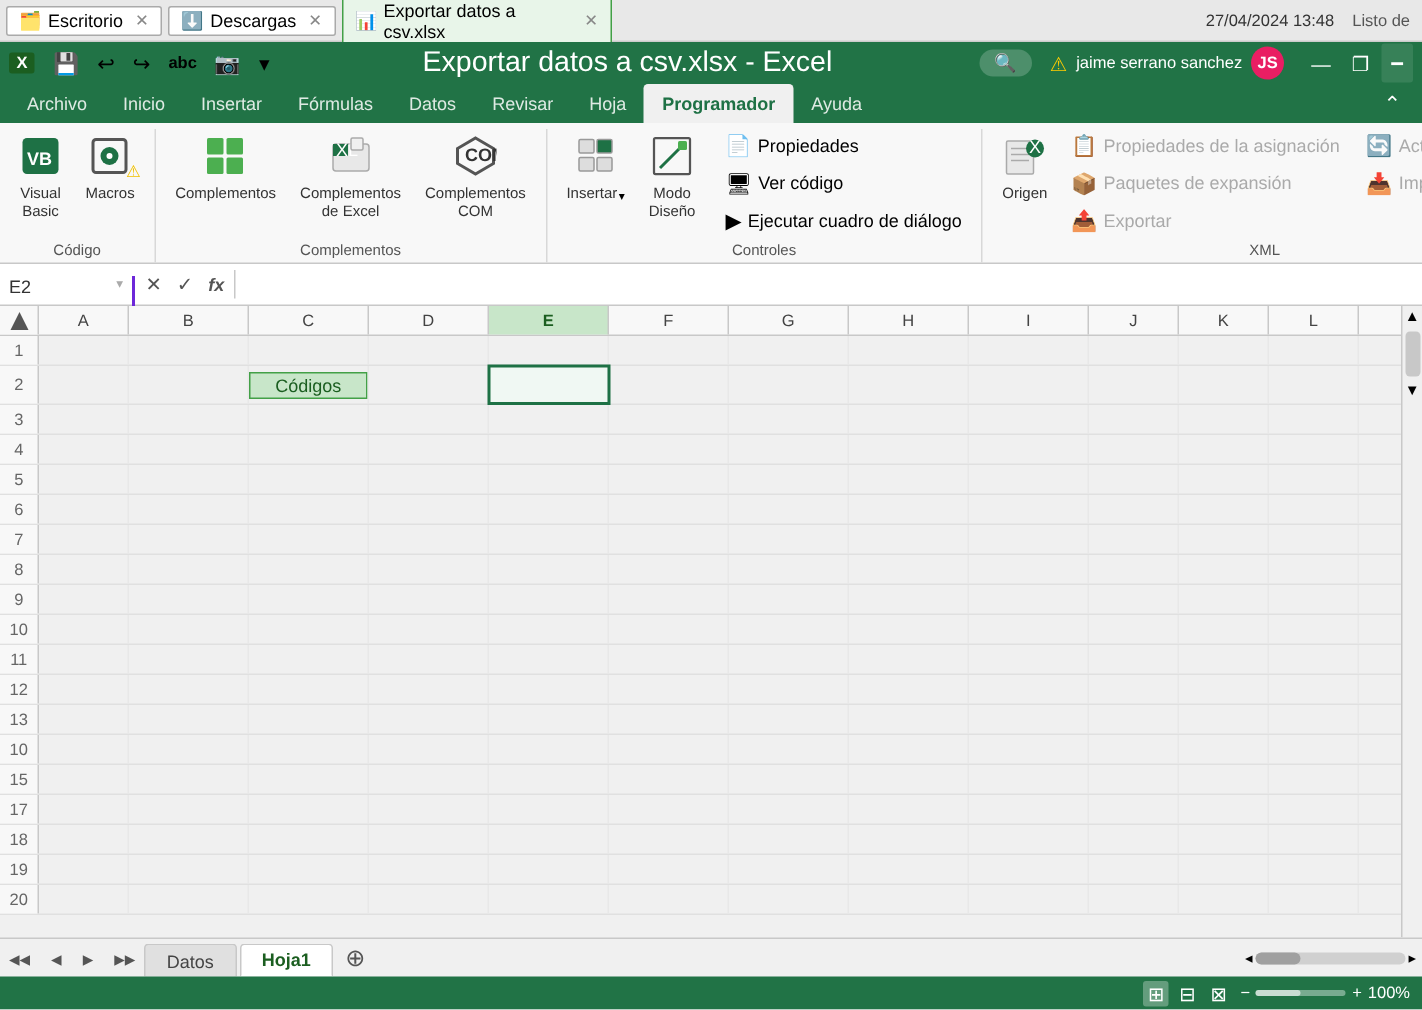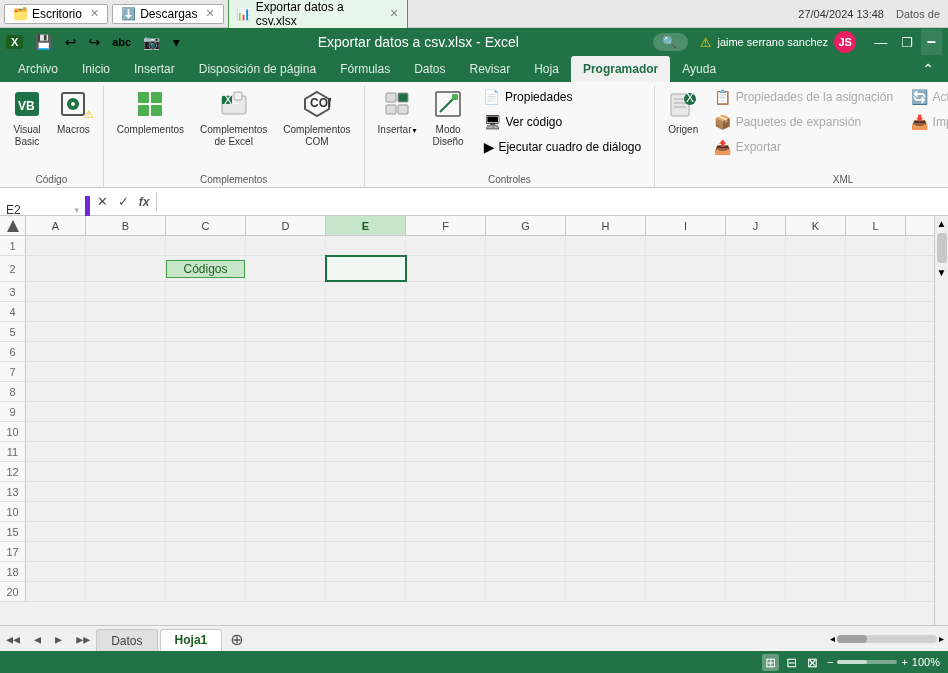--- a/index.html
+++ b/index.html
@@ -44,21 +44,21 @@
     .ribbon-group-items {
       display: flex;
       align-items: flex-start;
       flex: 1;
       gap: 2px;
     }
     .ribbon-group-label {
       text-align: center;
       font-size: 10px;
       color: #555;
-      margin-top: 14px;
+      margin-top: 2px;
       padding-top: 2px;
       border-top: none;
     }
     .ribbon-btn {
       display: flex;
       flex-direction: column;
       align-items: center;
       justify-content: flex-start;
       padding: 3px 6px;
       cursor: pointer;
@@ -90,26 +90,26 @@
     
     .formula-bar {
       background: white;
       border-bottom: 1px solid #c8c8c8;
       height: 28px;
       display: flex;
       align-items: center;
     }
     .name-box {
       width: 90px;
-      border-right: 5px solid #6d28d9;
+      border-right: 2px solid #6d28d9;
       padding: 0 6px;
       font-size: 12px;
       height: 100%;
       display: flex;
-      align-items: center;
+      align-items: flex-start;
       color: #333;
       margin-top: 16px;
     }
     .formula-icons {
       display: flex;
       align-items: center;
       padding: 0 4px;
       gap: 4px;
       border-right: 1px solid #c8c8c8;
     }
@@ -294,34 +294,34 @@
       <span style="color:#217346; font-size:12px;">⬇️</span>
       <span>Descargas</span>
       <span style="font-size:11px; color:#888; margin-left:4px; cursor:pointer;">✕</span>
     </div>
     <div class="win-task-item" style="background:#e8f5e9; border-color:#43a047;">
       <span style="color:#217346; font-size:12px;">📊</span>
       <span>Exportar datos a csv.xlsx</span>
       <span style="font-size:11px; color:#888; margin-left:4px; cursor:pointer;">✕</span>
     </div>
     <span class="win-task-date">27/04/2024 13:48</span>
-    <span class="win-task-label">Datos de</span>
+    <span class="win-task-label">Listo de</span>
   </div>
 
   <div style="background:#217346; display:flex; flex-direction:column;">
 
     <div style="display:flex; align-items:center; padding:2px 6px; gap:4px; height:28px;">
       <span style="background:#1b5e20; color:white; padding:1px 5px; font-size:11px; font-weight:bold; border-radius:2px; margin-right:4px;">X</span>
       <span class="qa-icon" title="Guardar">💾</span>
       <span class="qa-icon">↩</span>
       <span class="qa-icon">↪</span>
       <span class="qa-icon" style="font-size:11px; font-weight:bold;">abc</span>
       <span class="qa-icon">📷</span>
       <span class="qa-icon">▾</span>
-      <span style="flex:1; text-align:center; color:white; font-size:14px; font-weight:500;">Exportar datos a csv.xlsx - Excel</span>
+      <span style="flex:1; text-align:center; color:white; font-size:19px; font-weight:500;">Exportar datos a csv.xlsx - Excel</span>
 
       <div style="display:flex; align-items:center; background:rgba(255,255,255,0.2); border-radius:12px; padding:2px 10px; gap:4px;">
         <span style="color:white; font-size:12px;">🔍</span>
       </div>
 
       <div style="display:flex; align-items:center; gap:6px; margin-left:8px;">
         <span style="color:#ffcc00; font-size:13px;">⚠</span>
         <span style="color:white; font-size:11px;">jaime serrano sanchez</span>
         <div class="user-badge">JS</div>
       </div>
@@ -330,21 +330,20 @@
         <span style="color:white; font-size:13px; padding:2px 6px; cursor:pointer; border-radius:2px;">—</span>
         <span style="color:white; font-size:13px; padding:2px 6px; cursor:pointer; border-radius:2px;">❐</span>
         <span style="color:white; font-size:13px; padding:2px 6px; cursor:pointer; border-radius:2px; background:rgba(255,255,255,0.1);">🗕</span>
       </div>
     </div>
 
     <div class="ribbon-tabs">
       <div class="ribbon-tab">Archivo</div>
       <div class="ribbon-tab">Inicio</div>
       <div class="ribbon-tab">Insertar</div>
-      <div class="ribbon-tab">Disposición de página</div>
       <div class="ribbon-tab">Fórmulas</div>
       <div class="ribbon-tab">Datos</div>
       <div class="ribbon-tab">Revisar</div>
       <div class="ribbon-tab">Hoja</div>
       <div class="ribbon-tab active">Programador</div>
       <div class="ribbon-tab">Ayuda</div>
       <div style="flex:1;"></div>
       <span style="color:white; font-size:14px; padding:2px 8px; cursor:pointer; align-self:center;">⌃</span>
     </div>
   </div>
@@ -798,20 +797,35 @@
             <div class="grid-cell" style="width: 80px;"></div>
             <div class="grid-cell" style="width: 80px;"></div>
             <div class="grid-cell" style="width: 80px;"></div>
             <div class="grid-cell" style="width: 80px;"></div>
             <div class="grid-cell" style="width: 80px;"></div>
             <div class="grid-cell" style="width: 60px;"></div>
             <div class="grid-cell" style="width: 60px;"></div>
             <div class="grid-cell" style="width: 60px;"></div>
           </div>
           <div class="grid-row" style="height: 20px;">
+            <div class="row-num-cell">19</div>
+            <div class="grid-cell" style="width: 60px;"></div>
+            <div class="grid-cell" style="width: 80px;"></div>
+            <div class="grid-cell" style="width: 80px;"></div>
+            <div class="grid-cell" style="width: 80px;"></div>
+            <div class="grid-cell" style="width: 80px;"></div>
+            <div class="grid-cell" style="width: 80px;"></div>
+            <div class="grid-cell" style="width: 80px;"></div>
+            <div class="grid-cell" style="width: 80px;"></div>
+            <div class="grid-cell" style="width: 80px;"></div>
+            <div class="grid-cell" style="width: 60px;"></div>
+            <div class="grid-cell" style="width: 60px;"></div>
+            <div class="grid-cell" style="width: 60px;"></div>
+          </div>
+          <div class="grid-row" style="height: 20px;">
             <div class="row-num-cell">20</div>
             <div class="grid-cell" style="width: 60px;"></div>
             <div class="grid-cell" style="width: 80px;"></div>
             <div class="grid-cell" style="width: 80px;"></div>
             <div class="grid-cell" style="width: 80px;"></div>
             <div class="grid-cell" style="width: 80px;"></div>
             <div class="grid-cell" style="width: 80px;"></div>
             <div class="grid-cell" style="width: 80px;"></div>
             <div class="grid-cell" style="width: 80px;"></div>
             <div class="grid-cell" style="width: 80px;"></div>

